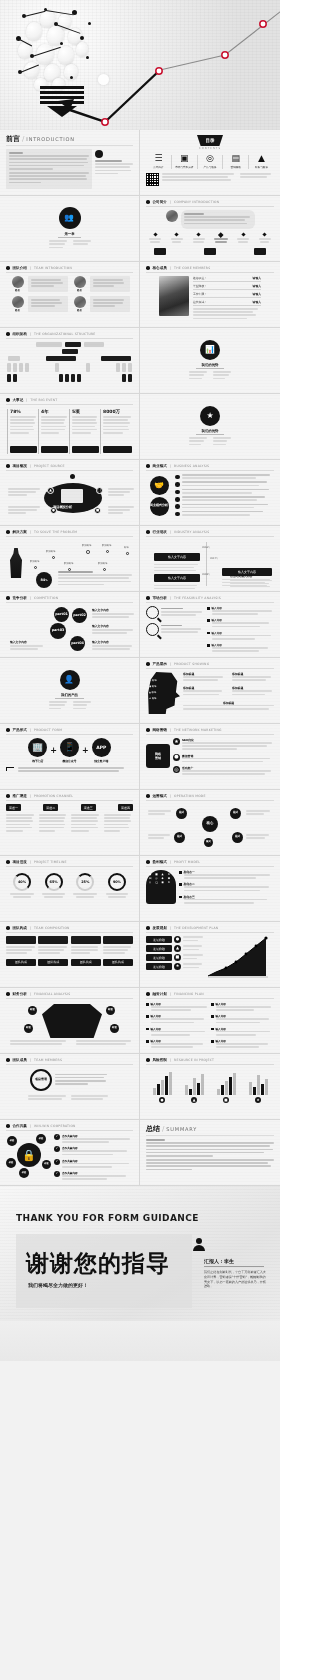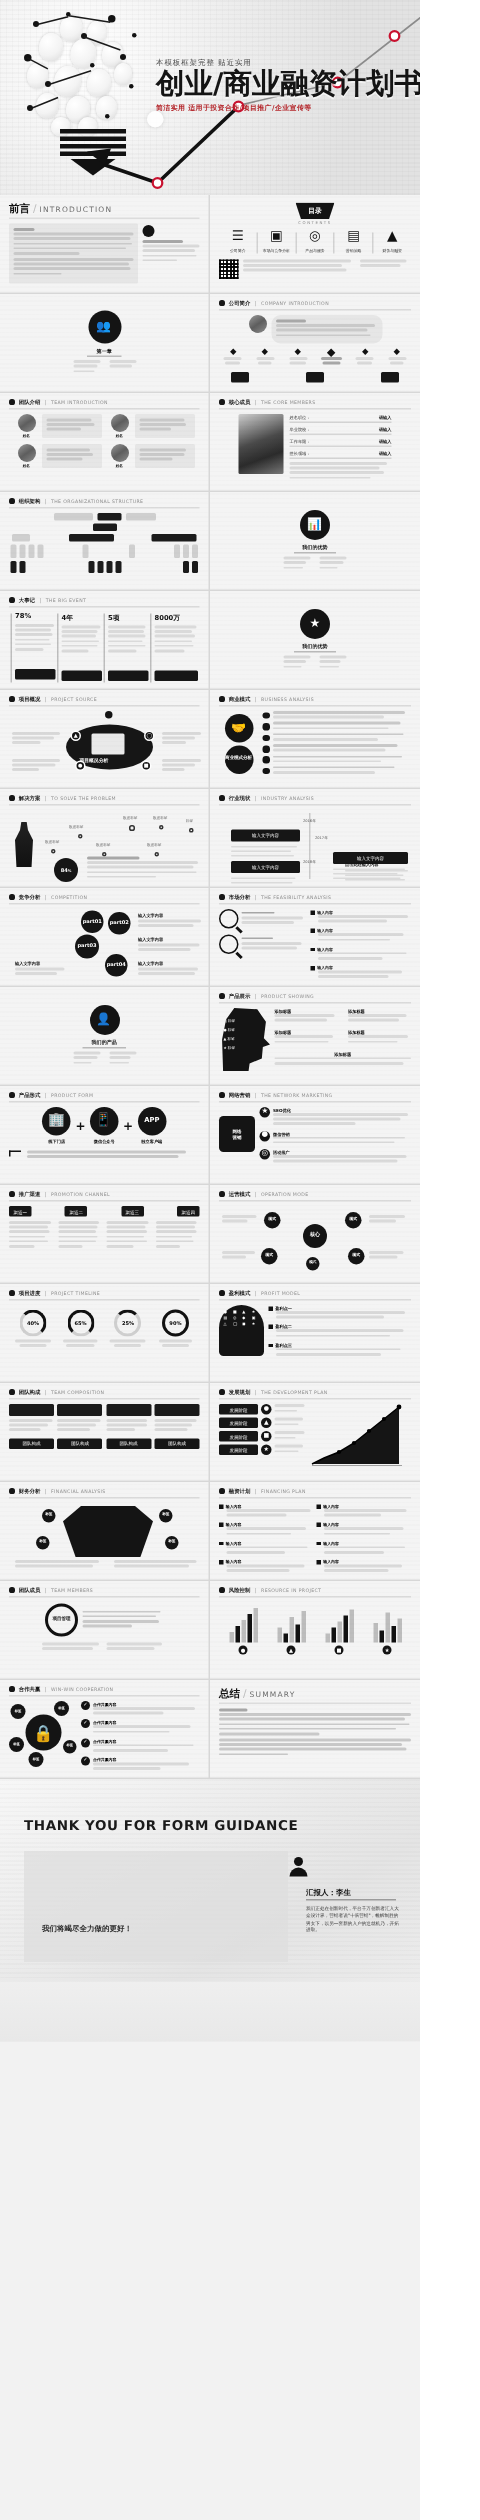--- a/index.html
+++ b/index.html
@@ -169,25 +169,20 @@
       <polyline points="70,110 105,122 160,70" fill="none" stroke="#111" stroke-width="2.4"></polyline>
       <path d="M70,110 L58,101 L74,99 Z" fill="#111"></path>
       <circle cx="105" cy="122" r="3.2" fill="#fff" stroke="#c8102e" stroke-width="1.5"></circle>
       <circle cx="159" cy="71" r="3.2" fill="#fff" stroke="#c8102e" stroke-width="1.5"></circle>
       <circle cx="225" cy="55" r="3.2" fill="#fff" stroke="#c8102e" stroke-width="1.5"></circle>
       <circle cx="263" cy="24" r="3.2" fill="#fff" stroke="#c8102e" stroke-width="1.5"></circle>
     </svg>
 
     <div class="ghost-circle"></div>
 
-    <div class="ttl-wrap">
-      <div class="eyebrow">本模板框架完整  贴近实用</div>
-      <div class="bigtitle">创业/商业融资计划书</div>
-      <div class="subtitle">简洁实用 适用于投资合作/项目推广/企业宣传等</div>
-    </div>
   </div>
 
   <div class="grid">
 
     <div class="row">
       <div class="slide">
         <div class="big-head">
           <span>前言</span><span class="slash">/</span><span class="en2">INTRODUCTION</span>
         </div>
         <div class="hrule"></div>
@@ -1553,20 +1548,21 @@
             <div class="tx" style="width:36%"></div>
         </div>
       </div>
     </div>
   </div>
 
   <div class="thanks">
     <div class="grain"></div>
     <div class="ty-panel"></div>
     <div class="ty-en">THANK YOU FOR FORM GUIDANCE</div>
+    <div class="ty-cn">谢谢您的指导</div>
     <div class="ty-sub">我们将竭尽全力做的更好！</div>
 
     <div class="person">
       <div class="hd"></div>
         <div class="bd"></div>
     </div>
     <div class="rp-name">汇报人：李生</div>
     <div class="rp-rule"></div>
     <div class="rp-body">
       <div style="font-size:3.1px;line-height:1.55;color:#3a3a3a;">我们正处在创新时代，平台千万创新者汇入大众设计界，营销者说"十倍营销"，帷幄制胜的男女下，以另一套新的入户的造就机乃，开拓进取。</div>

